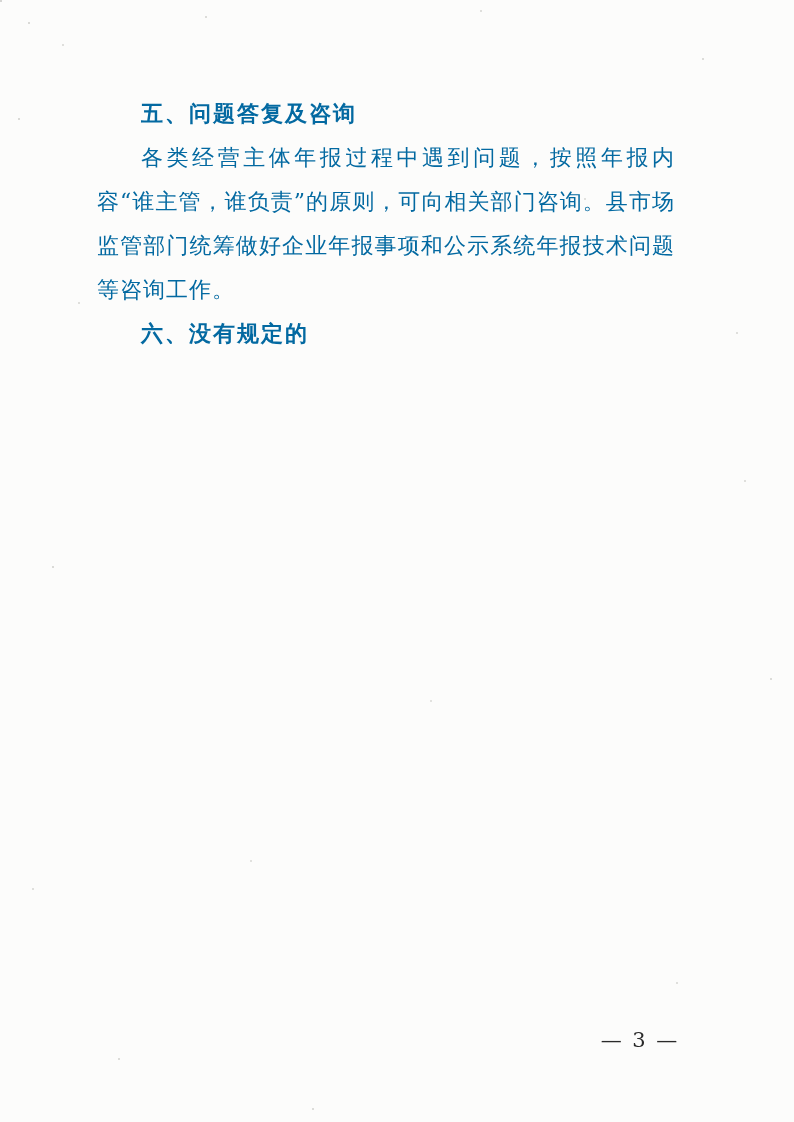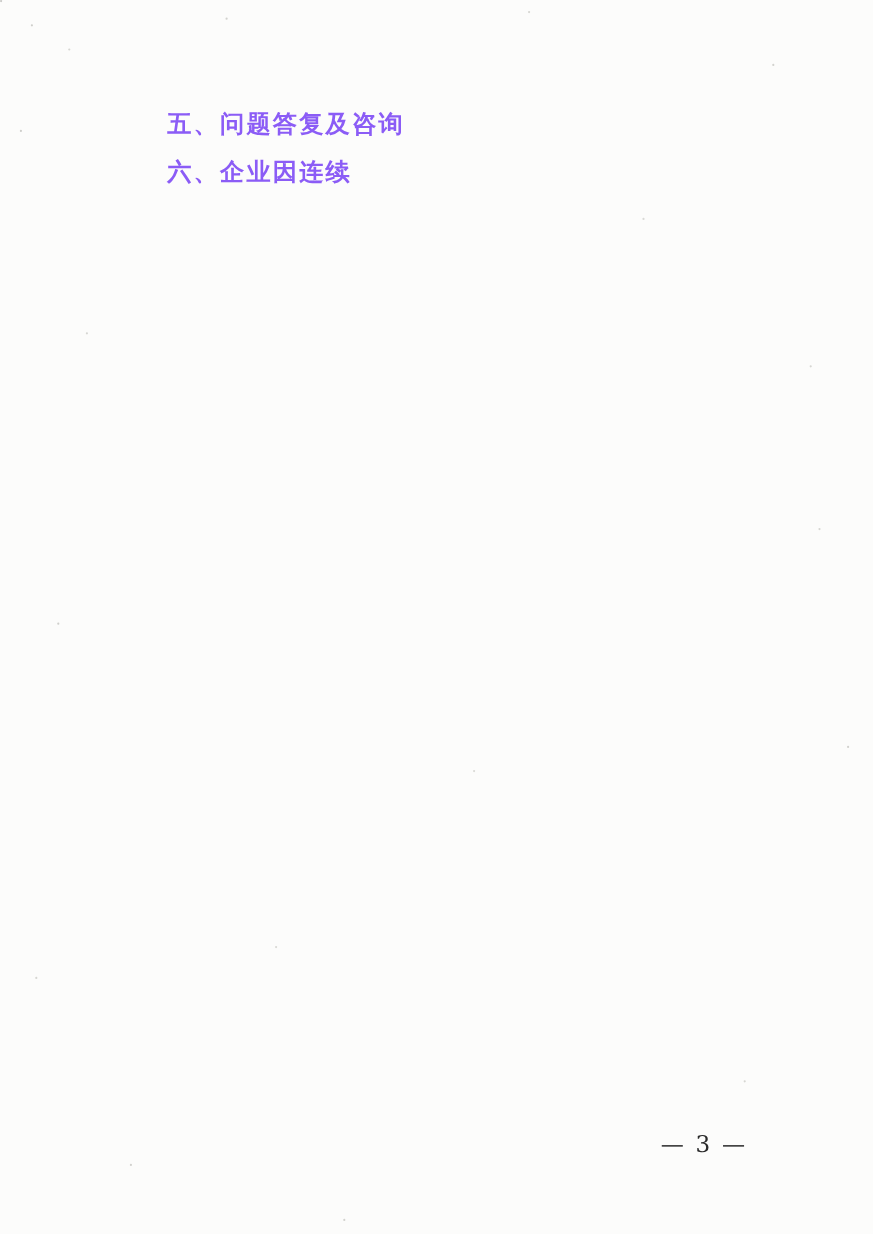--- a/index.html
+++ b/index.html
@@ -35,27 +35,27 @@
       676px 982px 0 #d6d6d2,
       312px 1108px 0 #d2d2ce,
       584px 198px 0 #d9d9d5,
       744px 480px 0 #d6d6d2,
       18px 118px 0 #cfcfcb,
       430px 700px 0 #dadad6,
       250px 860px 0 #d9d9d5;
   }
   .content {
     position: absolute;
-    left: 108px;
+    left: 97px;
     top: 92px;
     width: 578px;
     font-family: "DejaVu Serif", "Liberation Serif", serif;
     font-size: 22px;
     line-height: 44px;
-    color: #8b5cf6;
+    color: #0369a1;
   }
   .heading {
     margin: 0;
     font-family: "DejaVu Sans", "Liberation Sans", sans-serif;
     font-weight: bold;
     font-size: 22px;
     line-height: 44px;
     text-indent: 2em;
     letter-spacing: 2px;
   }
@@ -78,16 +78,17 @@
     color: #2a2a2a;
   }
 </style>
 </head>
 <body>
 
 <div class="scan-noise"></div>
 
 <div class="content">
   <h2 class="heading">五、问题答复及咨询</h2>
-  <h2 class="heading">六、企业因连续</h2>
+  <p class="para">各类经营主体年报过程中遇到问题，按照年报内容“谁主管，谁负责”的原则，可向相关部门咨询。县市场监管部门统筹做好企业年报事项和公示系统年报技术问题等咨询工作。</p>
+  <h2 class="heading">六、没有规定的</h2>
 </div>
 
 <div class="footer">— 3 —</div>
 
 </body></html>

